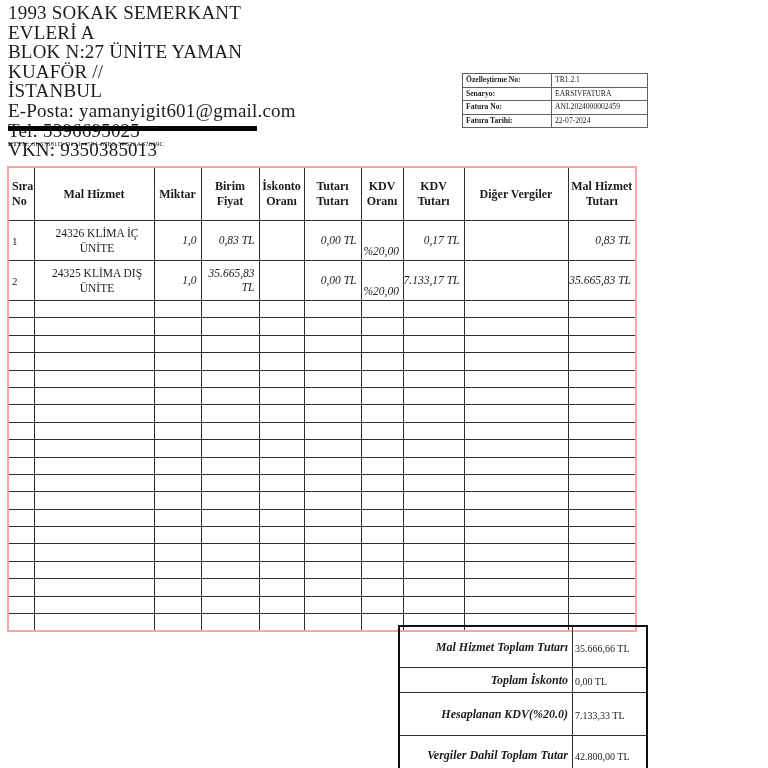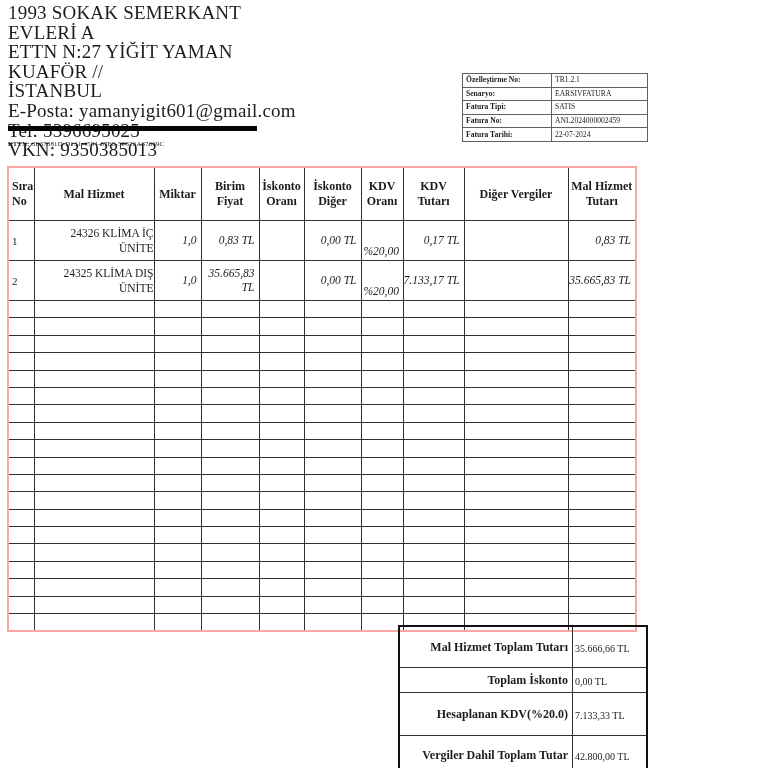--- a/index.html
+++ b/index.html
@@ -46,52 +46,52 @@
     border:1px solid #2e2e2e; overflow:hidden; padding:0;
   }
   .items-table { border:2px solid #fca5a5; }
   .items-table th {
     font-weight:bold; font-size:12px; line-height:1.25;
     text-align:center; vertical-align:middle; height:50px; padding:1px 2px;
   }
   .items-table th.sira { text-align:left; padding-left:3px; }
   .items-table tr.item-row td { height:36px; }
   .items-table td.sira  { text-align:left; vertical-align:middle; padding-left:3px; font-size:11px; }
-  .items-table td.mal   { text-align:right; vertical-align:middle; padding-left:6px; line-height:1.25; }
+  .items-table td.mal   { text-align:center; vertical-align:middle; padding-left:6px; line-height:1.25; }
   .items-table td.num   { text-align:right; vertical-align:middle; padding-right:4px; line-height:1.2;font-style:italic; }
   .items-table td.kdvo  { text-align:left; vertical-align:bottom; padding:0 1px 3px 2px;font-style:italic; }
   .items-table tr.empty-row td { height:16.4px; }
 
   
   .totals-table {
     position:absolute; left:398px; top:625px; width:235px;
     border-collapse:collapse; table-layout:fixed;
   }
   .totals-table { border:2px solid #111111; }
   .totals-table td { border:1px solid #2e2e2e; overflow:hidden; }
   .totals-table td.k {
     width:167px; font-weight:bold; font-size:12px; text-align:right;
-    vertical-align:middle; padding-right:4px; white-space:nowrap;
+    vertical-align:middle; padding-right:4px; white-space:nowrap;font-style:italic;
   }
   .totals-table td.v {
     width:68px; font-size:10px; text-align:left;
     vertical-align:middle; padding:5px 3px 1px 2px; line-height:1.35;
   }
   .totals-table tr.t1 td { height:34px; }
   .totals-table tr.t2 td { height:18px; }
   .totals-table tr.t3 td { height:36px; }
   .totals-table tr.t4 td { height:32px; }
   .totals-table tr.t5 td { height:40px; }
 </style>
 </head>
 <body>
 
 <div class="seller">
   <div>1993 SOKAK SEMERKANT EVLERİ A</div>
-  <div>ETTN N:27 YİĞİT YAMAN KUAFÖR //</div>
+  <div>BLOK N:27 ÜNİTE YAMAN KUAFÖR //</div>
   <div>İSTANBUL</div>
   <div>E-Posta: yamanyigit601@gmail.com</div>
   <div>Tel: 5396695025</div>
   <div>VKN: 9350385013</div>
 </div>
 
 <div class="black-bar"></div>
 
 <div class="ettn-line">
   <span class="lbl">ETTN:</span>
@@ -100,24 +100,20 @@
 
 <table class="info-table">
   <tbody>
     <tr>
       <td class="k">Özelleştirme No:</td>
       <td class="v">TR1.2.1</td>
     </tr>
     <tr>
       <td class="k">Senaryo:</td>
       <td class="v">EARSIVFATURA</td>
-    </tr>
-    <tr>
-      <td class="k">Fatura Tipi:</td>
-      <td class="v">SATIS</td>
     </tr>
     <tr>
       <td class="k">Fatura No:</td>
       <td class="v">ANL2024000002459</td>
     </tr>
     <tr>
       <td class="k">Fatura Tarihi:</td>
       <td class="v">22-07-2024</td>
     </tr>
   </tbody>
@@ -136,21 +132,21 @@
       <col style="width:104px">
     <col style="width:68px">
   </colgroup>
   <thead>
     <tr>
       <th class="sira">Sıra No</th>
       <th>Mal Hizmet</th>
       <th>Miktar</th>
       <th>Birim Fiyat</th>
       <th>İskonto Oranı</th>
-      <th>İskonto Diğer</th>
+      <th>Tutarı Tutarı</th>
       <th>KDV Oranı</th>
       <th>KDV Tutarı</th>
       <th>Diğer Vergiler</th>
       <th>Mal Hizmet Tutarı</th>
     </tr>
   </thead>
   <tbody>
     <tr class="item-row">
       <td class="sira">1</td>
       <td class="mal">24326 KLİMA İÇ ÜNİTE</td>

